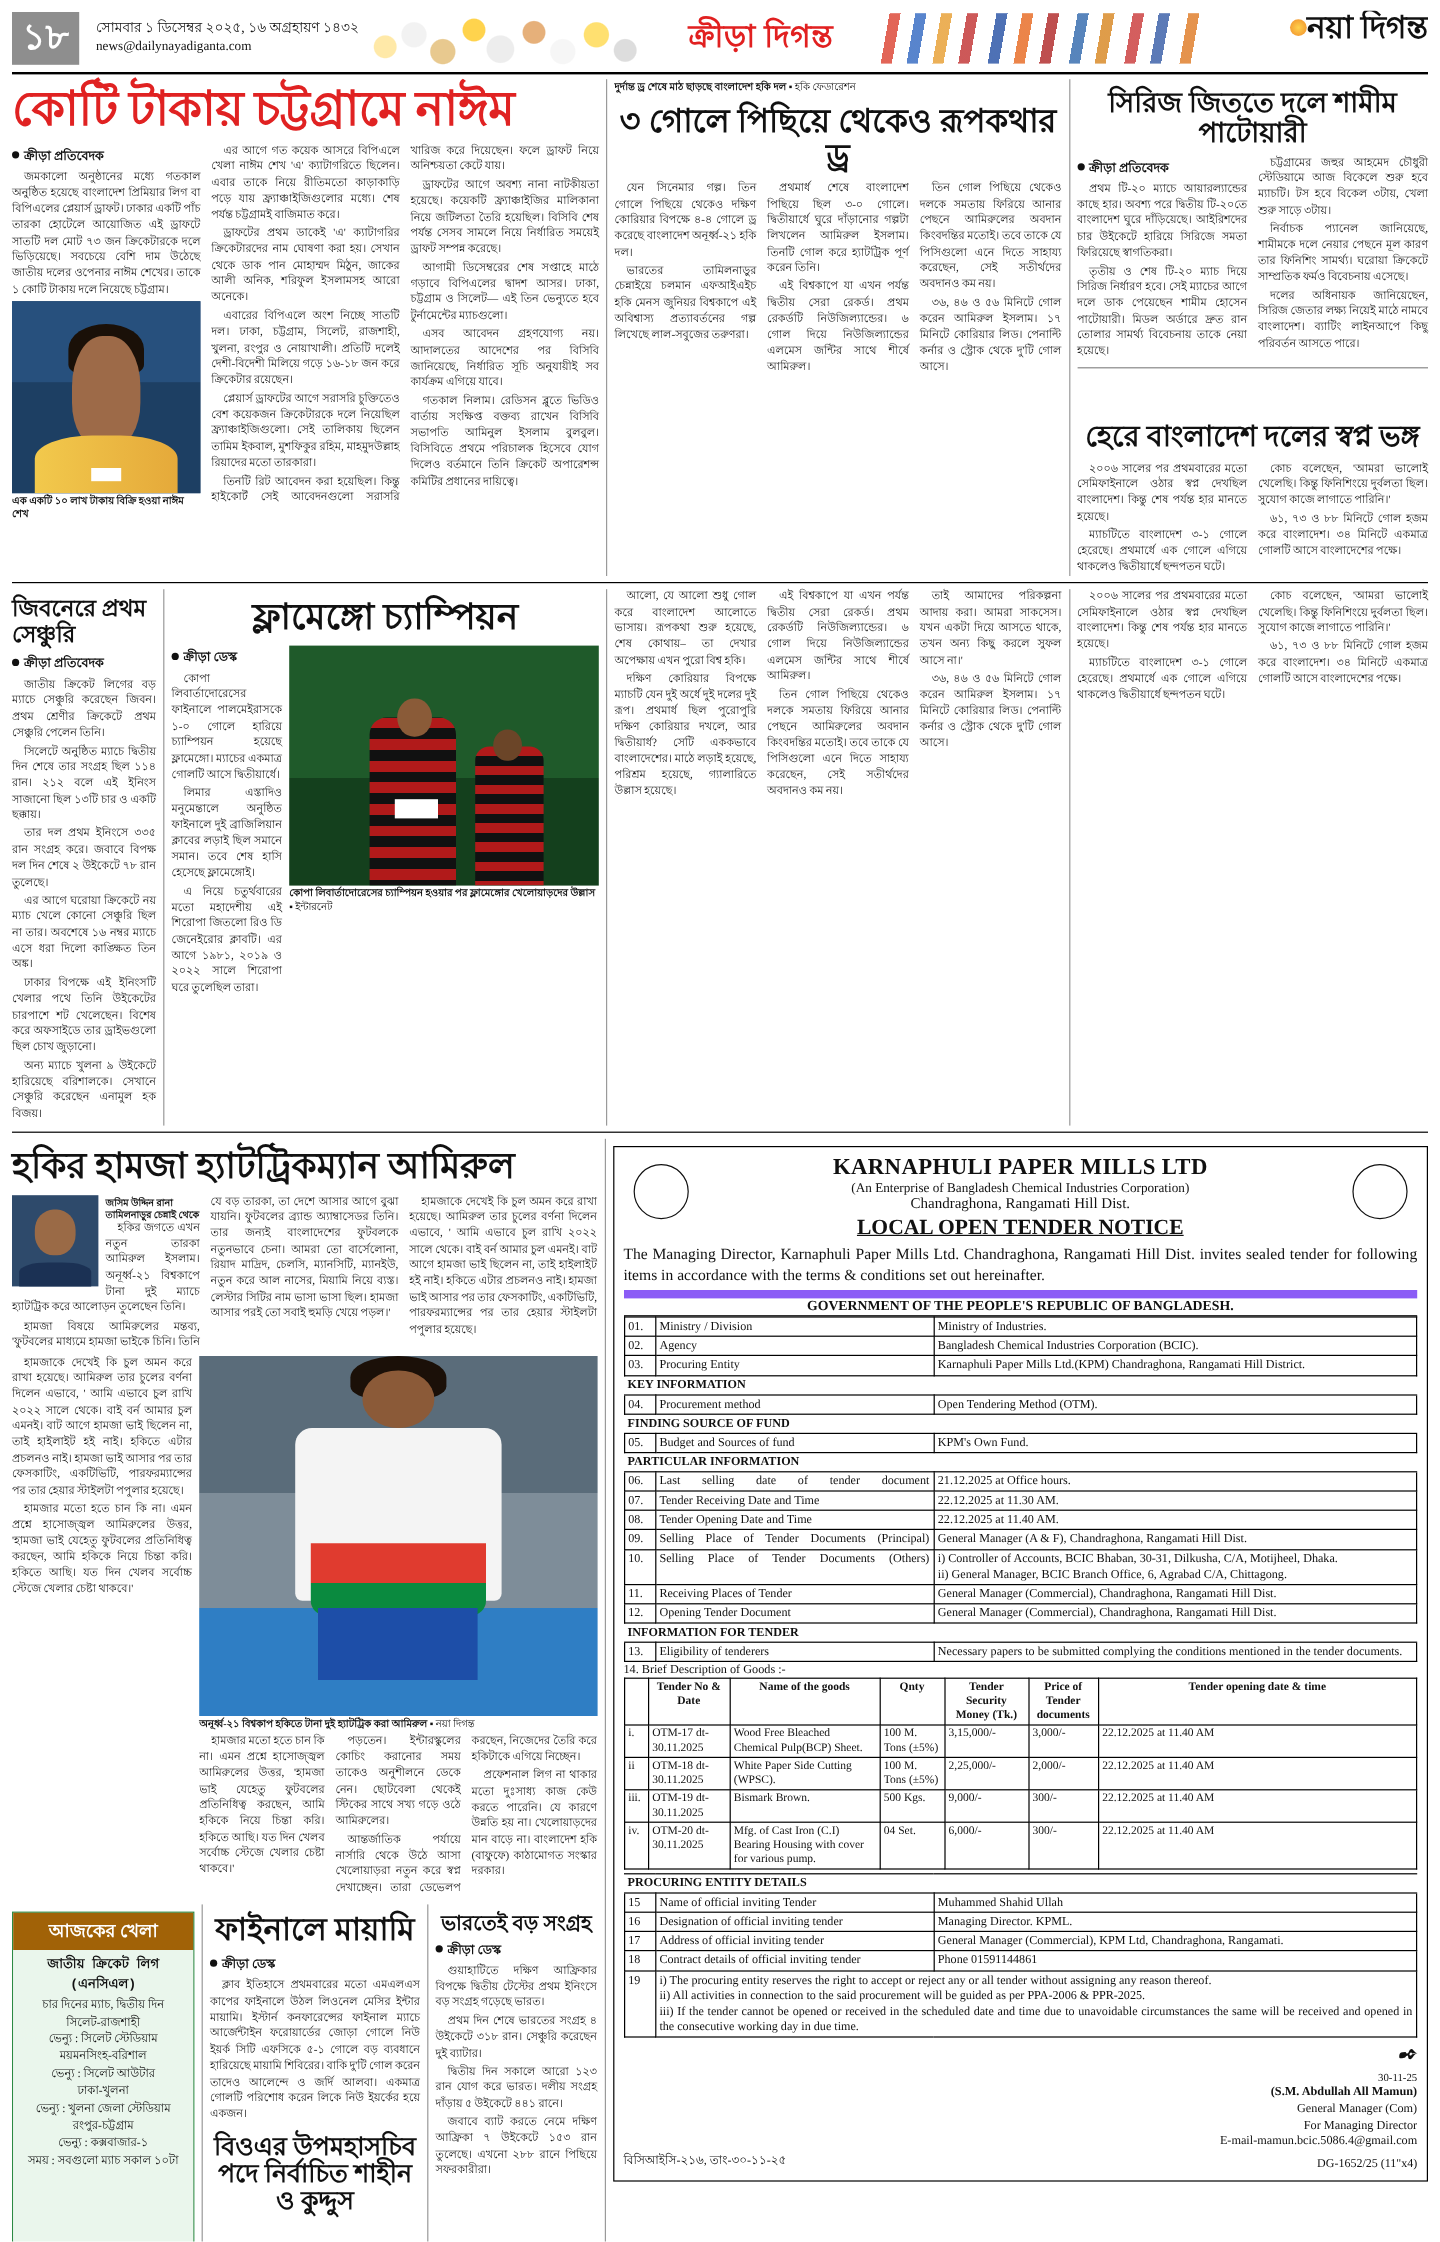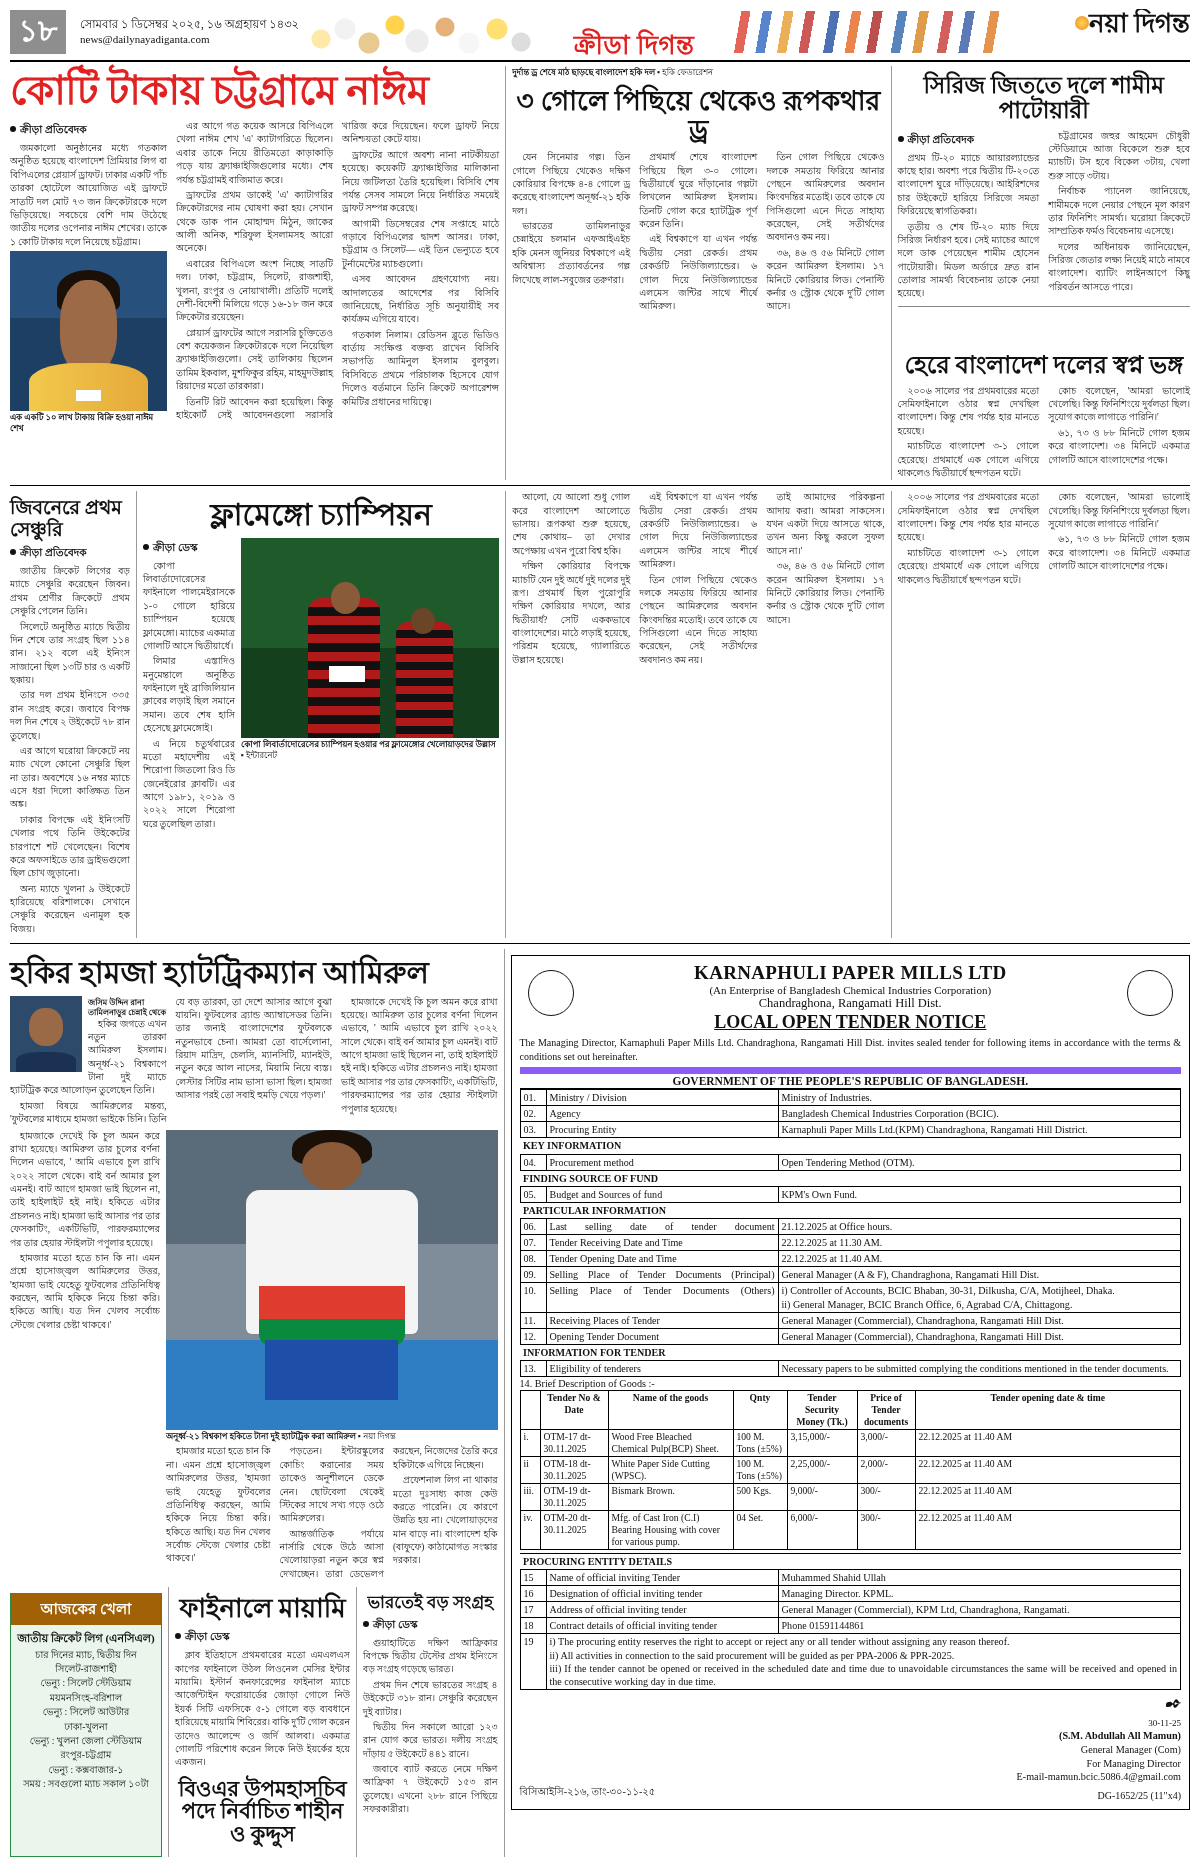--- a/index.html
+++ b/index.html
@@ -33,21 +33,21 @@
       radial-gradient(circle at 60px 34px, #e8c98f 10px, transparent 11px),
       radial-gradient(circle at 86px 16px, #ffd34d 9px, transparent 10px),
       radial-gradient(circle at 108px 32px, #ededed 11px, transparent 12px),
       radial-gradient(circle at 136px 18px, #e6b07a 9px, transparent 10px),
       radial-gradient(circle at 160px 34px, #f6f6f6 10px, transparent 11px),
       radial-gradient(circle at 188px 20px, #ffe070 10px, transparent 11px),
       radial-gradient(circle at 212px 33px, #ddd 9px, transparent 10px),
       linear-gradient(#fff,#fff);
   }
   .mh-title {
-    position:absolute; left:240px; top:16px; width:170px; text-align:center;
+    position:absolute; left:240px; top:1px; width:170px; text-align:center;
     color:#e12020; font-size:26px; font-weight:bold; letter-spacing:0.5px;
   }
   .mh-athletes {
     position:absolute; left:420px; top:2px; width:300px; height:42px;
     background:
       linear-gradient(100deg, #fff 0 4%, #dd4a3a 4% 7%, #fff 7% 11%, #3b6fc4 11% 14%, #fff 14% 18%,
       #e8a23a 18% 21%, #fff 21% 25%, #c43b3b 25% 28%, #fff 28% 33%, #2f58a8 33% 36%, #fff 36% 40%,
       #e86f2a 40% 43%, #fff 43% 47%, #b33030 47% 50%, #fff 50% 55%, #3a6fb0 55% 58%, #fff 58% 62%,
       #d98b2a 62% 65%, #fff 65% 70%, #cc4242 70% 73%, #fff 73% 77%, #3f63aa 77% 80%, #fff 80% 85%,
       #e0802e 85% 88%, #fff 88% 100%);
@@ -131,34 +131,34 @@
   .ph-mug .s{position:absolute;left:8%;bottom:0;width:84%;height:26%;background:#1b3154;border-radius:40% 40% 0 0;}
   .mugcap{font-size:8px;font-weight:bold;line-height:1.25;padding-top:2px;}
 
   
   .green-box { border:1px solid #2c8a43; margin-top:6px; }
   .green-head { background:#a16207; color:#fff; text-align:center; font-size:15px;
      font-weight:bold; padding:3px 0; }
   .green-body { background:#eaf6ec; padding:5px 6px 7px 6px; text-align:center;
      font-size:9.6px; line-height:1.5; }
   .green-body .t { font-weight:bold; font-size:11px; display:block; margin:5px 0 1px; }
-  .green-body .t.first { margin-top:0; }
+  .green-body .t.first { margin-top:0;font-family:Liberation Mono, monospace; }
 
   
   .tender { border:1px solid #000; padding:6px 8px 8px 8px; margin-top:6px;
      font-family:"Liberation Serif", serif; background:#fff; }
   .tender .seal-l, .tender .seal-r { width:46px; height:46px; border-radius:50%;
      border:1.5px solid #111; position:absolute; top:8px; }
   .tender .seal-l { left:8px; } .tender .seal-r { right:8px; }
   .tender-head { position:relative; text-align:center; min-height:58px; }
   .tname { font-size:19px; font-weight:bold; letter-spacing:.3px; }
   .tsub { font-size:11px; }
   .tplace { font-size:12.5px; }
   .tnotice { font-size:18px; font-weight:bold; text-decoration:underline; margin:1px 0 3px; }
-  .tintro { font-size:10px; text-align:justify; line-height:1.35; margin:0 0 4px; }
+  .tintro { font-size:13px; text-align:justify; line-height:1.35; margin:0 0 4px; }
   .tgov { text-align:center; font-weight:bold; font-size:11.5px; border-top:7px solid #8b5cf6;
      border-bottom:1px solid #000; padding:1px 0; }
   table.tt { width:100%; border-collapse:collapse; font-size:10.1px; }
   table.tt td { border:1px solid #000; padding:1px 3px; vertical-align:top; line-height:1.3; }
   table.tt td.num { width:26px; text-align:left; }
   table.tt td.lbl { width:232px; text-align:justify; }
   table.tt td.sec { font-weight:bold; border-left:none; border-right:none; }
   .justify-label { display:block; text-align:justify; text-align-last:justify; }
   table.goods { width:100%; border-collapse:collapse; font-size:9.6px; }
   table.goods th, table.goods td { border:1px solid #000; padding:1px 3px; line-height:1.25;

